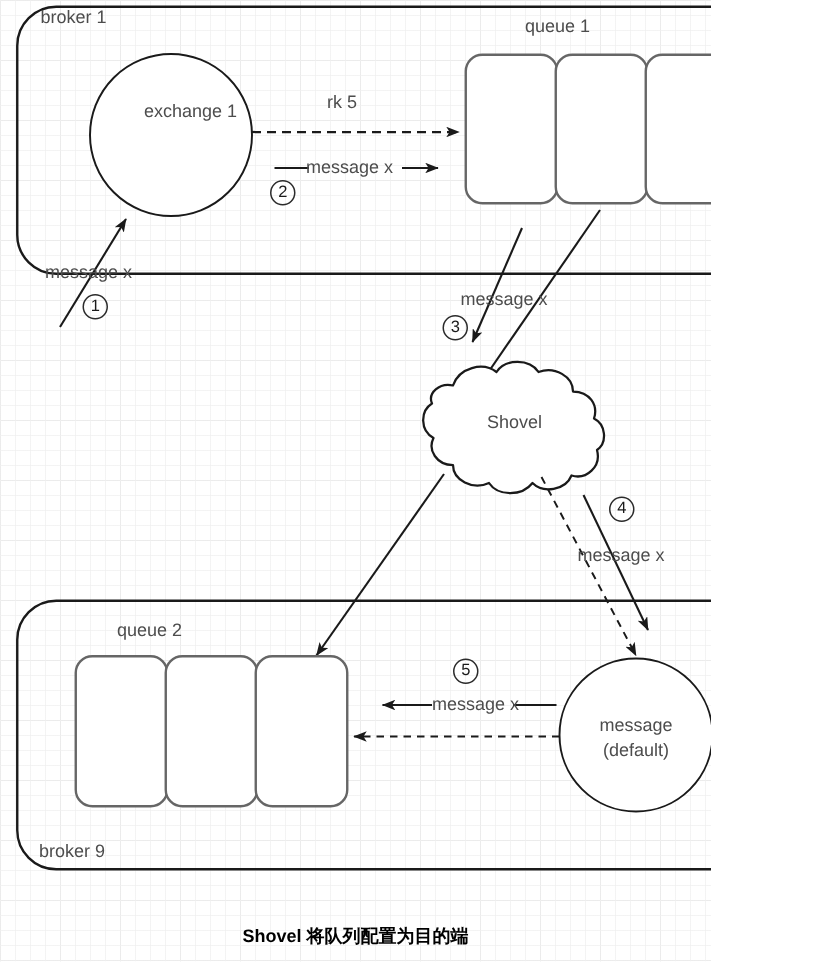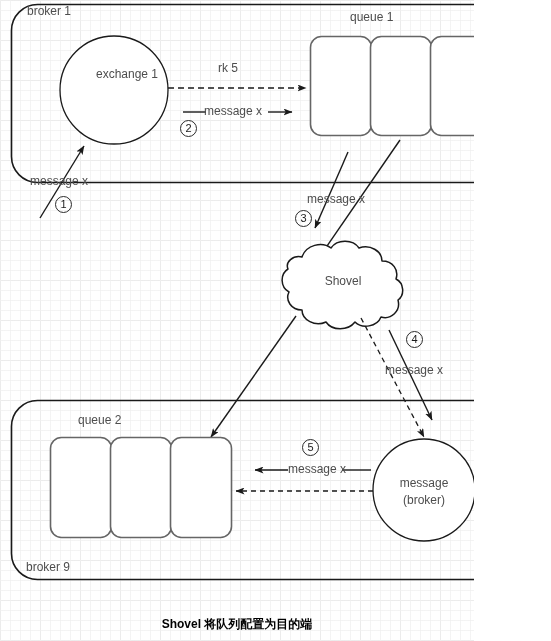--- a/index.html
+++ b/index.html
@@ -162,19 +162,19 @@
 
   <div class="lbl" style="left:385px; top:364px;">message x</div>
 
   <div class="lbl" style="left:54px; top:414px;margin-left:24px;">queue 2</div>
 
   <div class="num-badge" style="left:302px; top:439px;">5</div>
 
   <div class="lbl" style="left:288px; top:463px;">message x</div>
 
   <div class="lbl lbl-center" style="left:424px; top:484px;">message</div>
-  <div class="lbl lbl-center" style="left:424px; top:501px;">(broker)</div>
+  <div class="lbl lbl-center" style="left:424px; top:501px;">(default)</div>
 
   <div class="lbl" style="left:26px; top:561px;">broker 9</div>
 
   <div class="caption">Shovel 将队列配置为目的端</div>
 
 </div>
 
 </body></html>

